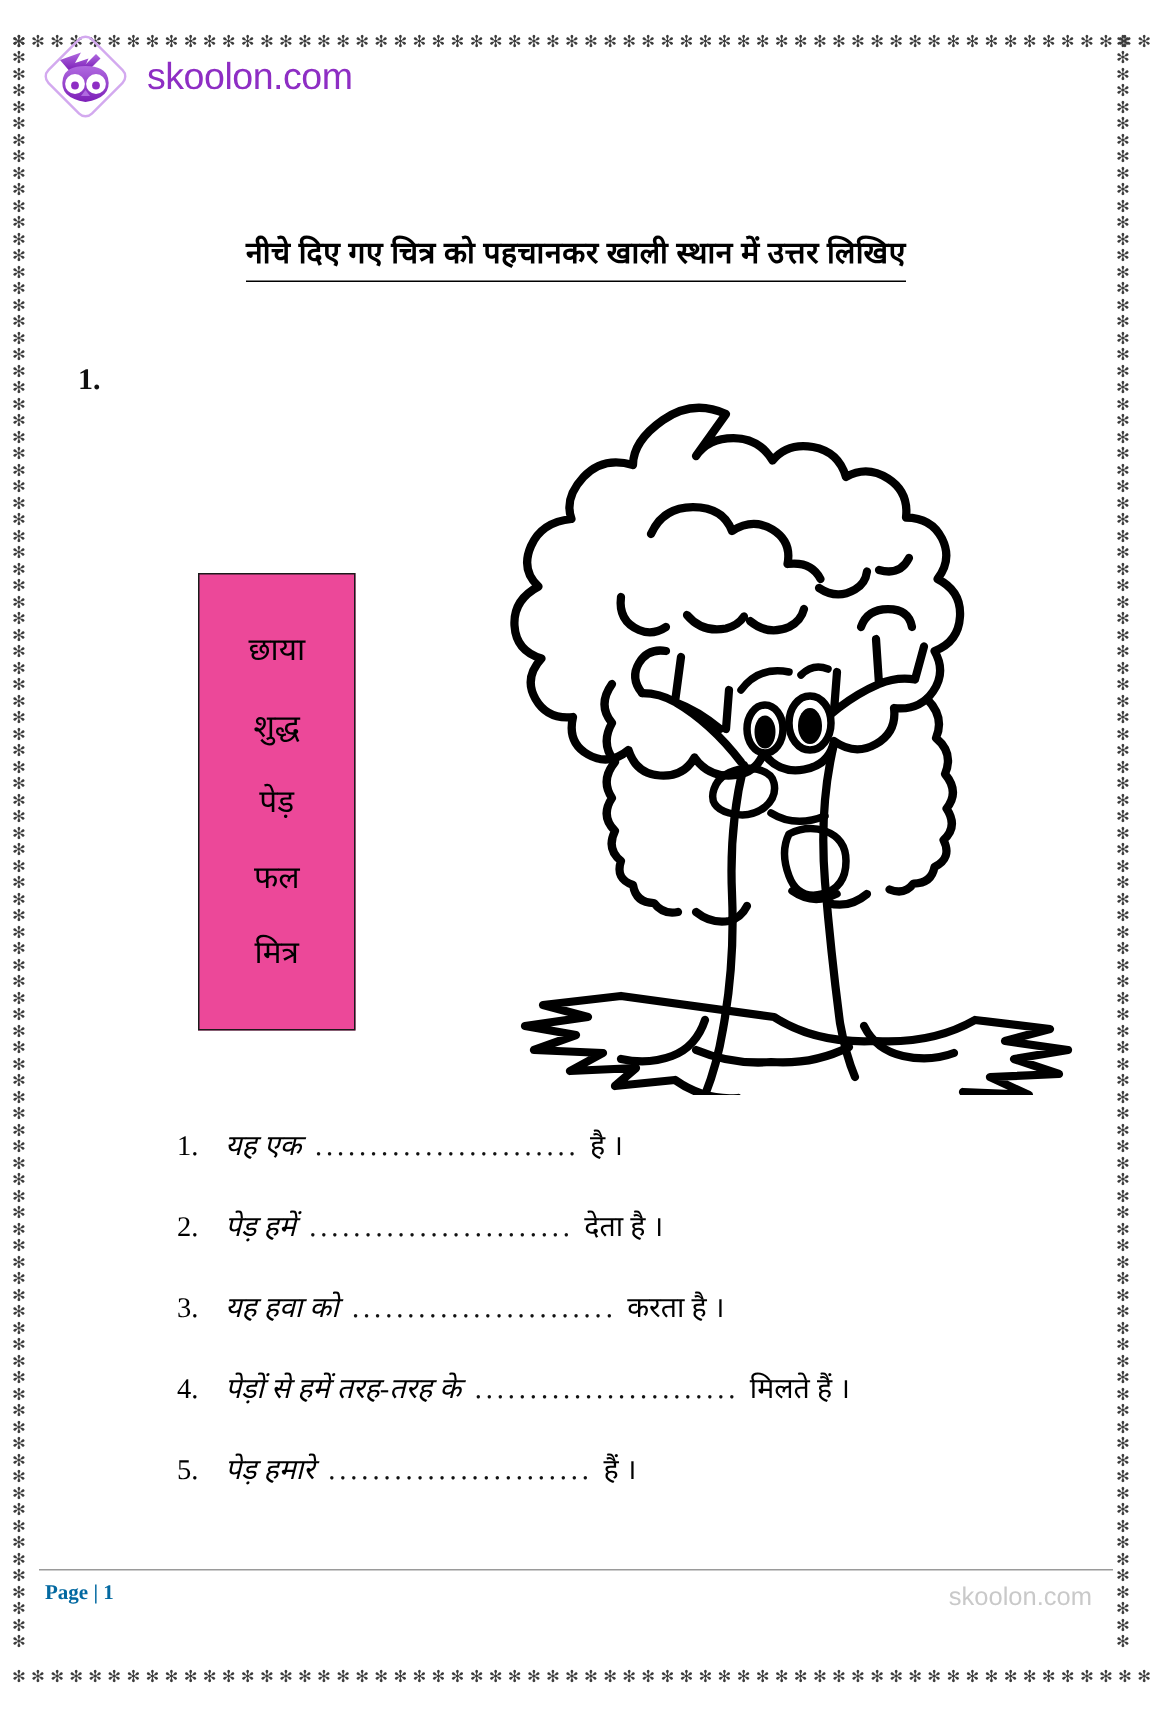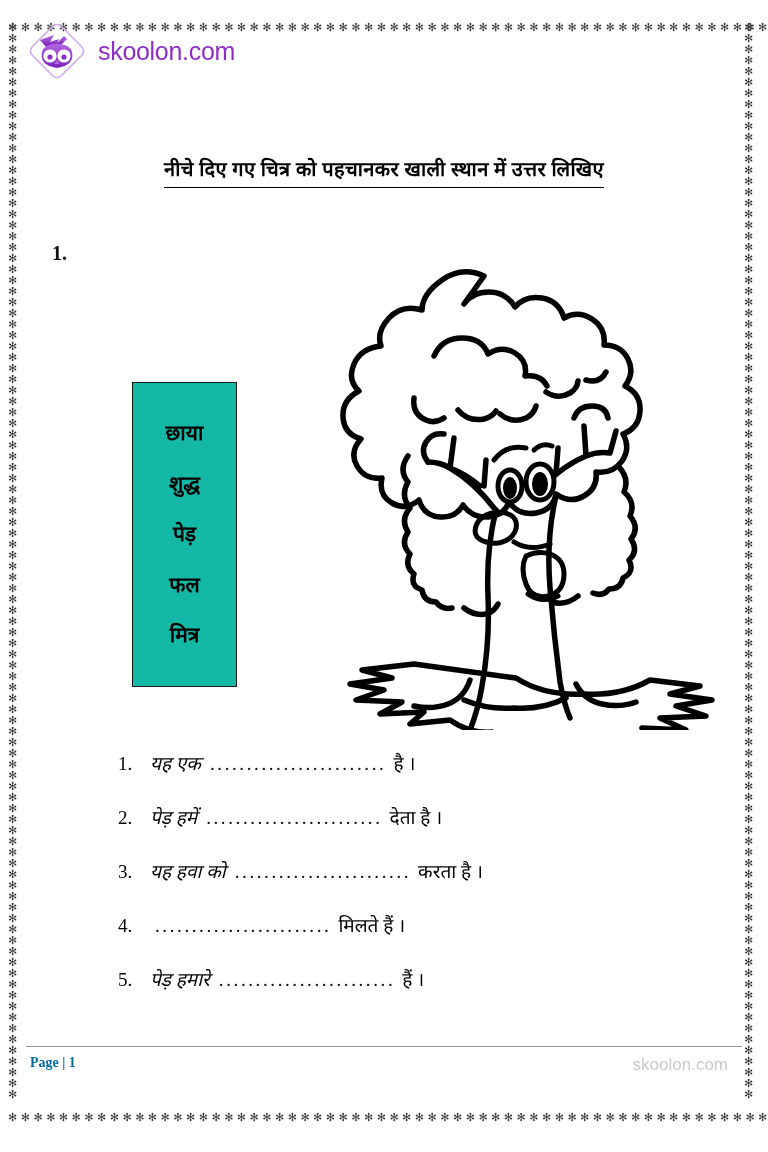--- a/index.html
+++ b/index.html
@@ -88,22 +88,21 @@
   .wordbox {
     position: absolute;
     left: 106px; top: 348px;
     width: 105px; height: 305px;
     border: 1.6px solid #1a1a1a;
     display: flex;
     flex-direction: column;
     align-items: center;
     justify-content: space-evenly;
     padding: 12px 0;
-    background: #14b8a6;
-    font-weight: bold;
+    background: #ec4899;
   }
   .wordbox-item {
     font-family: "Liberation Serif", "DejaVu Serif", serif;
     font-size: 21px;
     color: #000;
     line-height: 1.15;
   }
 
   
   .illustration {
@@ -340,20 +339,21 @@
 
     <div class="q-row">
       <span class="q-idx">3.</span>
       <span class="q-pre">यह हवा को</span>
       <span class="q-blank">........................</span>
       <span class="q-post">करता है ।</span>
     </div>
 
     <div class="q-row">
       <span class="q-idx">4.</span>
+      <span class="q-pre">पेड़ों से हमें तरह-तरह के</span>
       <span class="q-blank">........................</span>
       <span class="q-post">मिलते हैं ।</span>
     </div>
 
     <div class="q-row">
       <span class="q-idx">5.</span>
       <span class="q-pre">पेड़ हमारे</span>
       <span class="q-blank">........................</span>
       <span class="q-post">हैं ।</span>
     </div>

